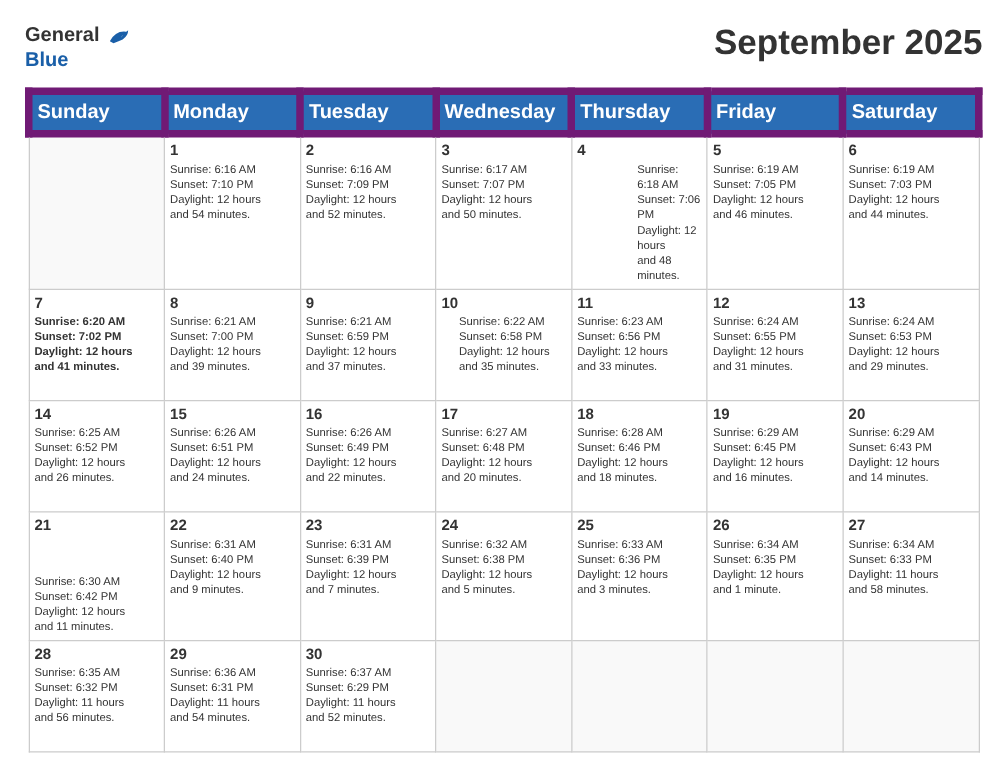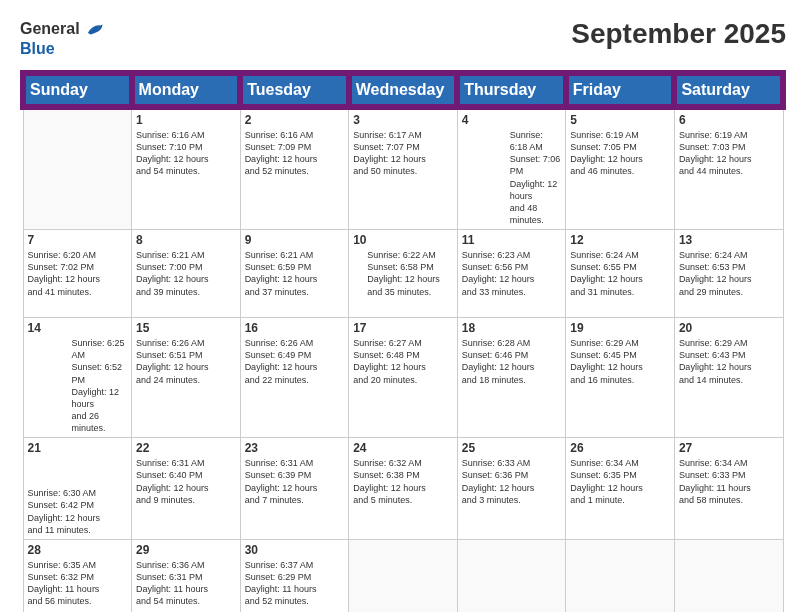--- a/index.html
+++ b/index.html
@@ -169,21 +169,21 @@
             <span class="day-number">6</span>
             <div class="day-info" style="white-space: pre-line;">Sunrise: 6:19 AM
 Sunset: 7:03 PM
 Daylight: 12 hours
 and 44 minutes.</div>
           </td>
         </tr>
         <tr>
           <td>
             <span class="day-number">7</span>
-            <div class="day-info" style="white-space: pre-line;">Sunrise: 6:20 AM
+            <div class="day-info" style="white-space: pre-line; font-weight: bold;">Sunrise: 6:20 AM
 Sunset: 7:02 PM
 Daylight: 12 hours
 and 41 minutes.</div>
           </td>
           <td>
             <span class="day-number">8</span>
             <div class="day-info" style="white-space: pre-line;">Sunrise: 6:21 AM
 Sunset: 7:00 PM
 Daylight: 12 hours
 and 39 minutes.</div>
@@ -220,21 +220,21 @@
             <span class="day-number">13</span>
             <div class="day-info" style="white-space: pre-line;">Sunrise: 6:24 AM
 Sunset: 6:53 PM
 Daylight: 12 hours
 and 29 minutes.</div>
           </td>
         </tr>
         <tr>
           <td>
             <span class="day-number">14</span>
-            <div class="day-info" style="white-space: pre-line; margin-left: 44px;">Sunrise: 6:25 AM
+            <div class="day-info" style="white-space: pre-line;">Sunrise: 6:25 AM
 Sunset: 6:52 PM
 Daylight: 12 hours
 and 26 minutes.</div>
           </td>
           <td>
             <span class="day-number">15</span>
             <div class="day-info" style="white-space: pre-line;">Sunrise: 6:26 AM
 Sunset: 6:51 PM
 Daylight: 12 hours
 and 24 minutes.</div>

